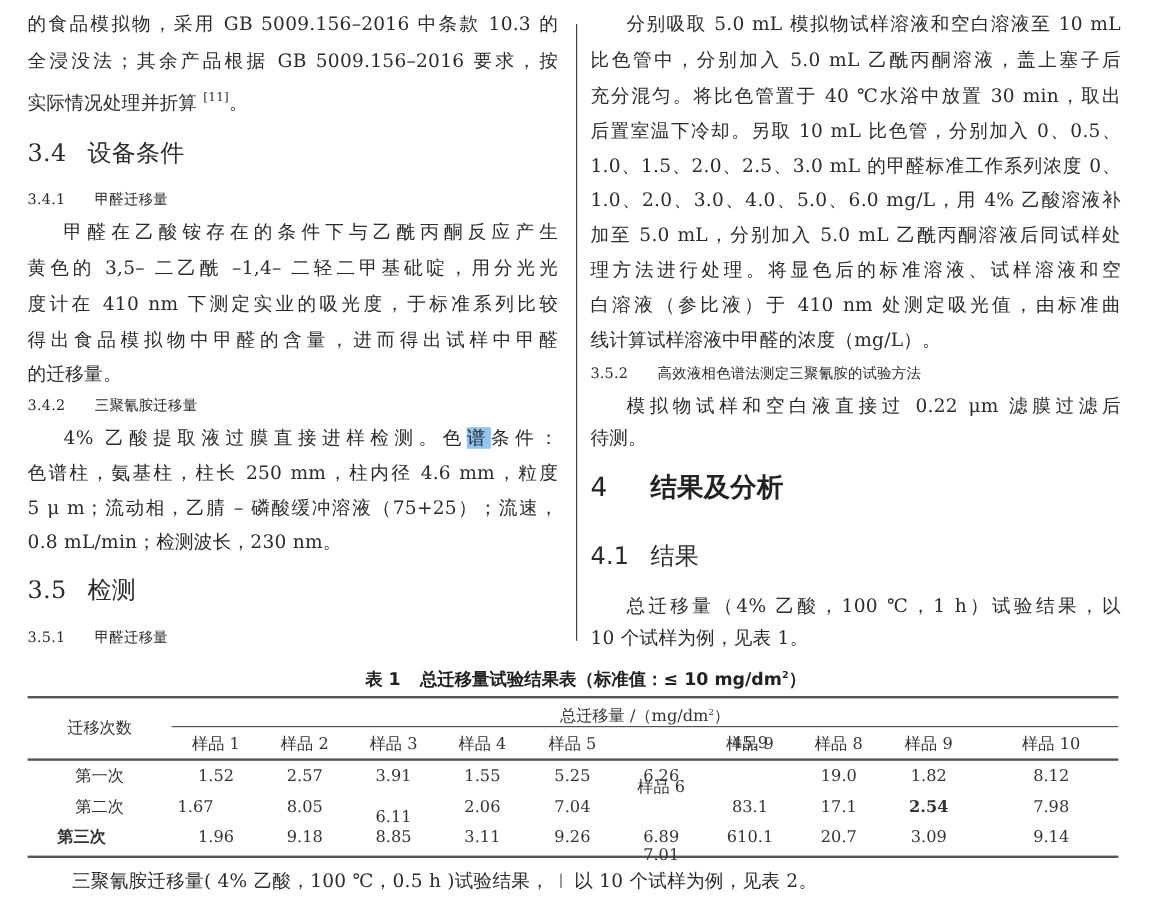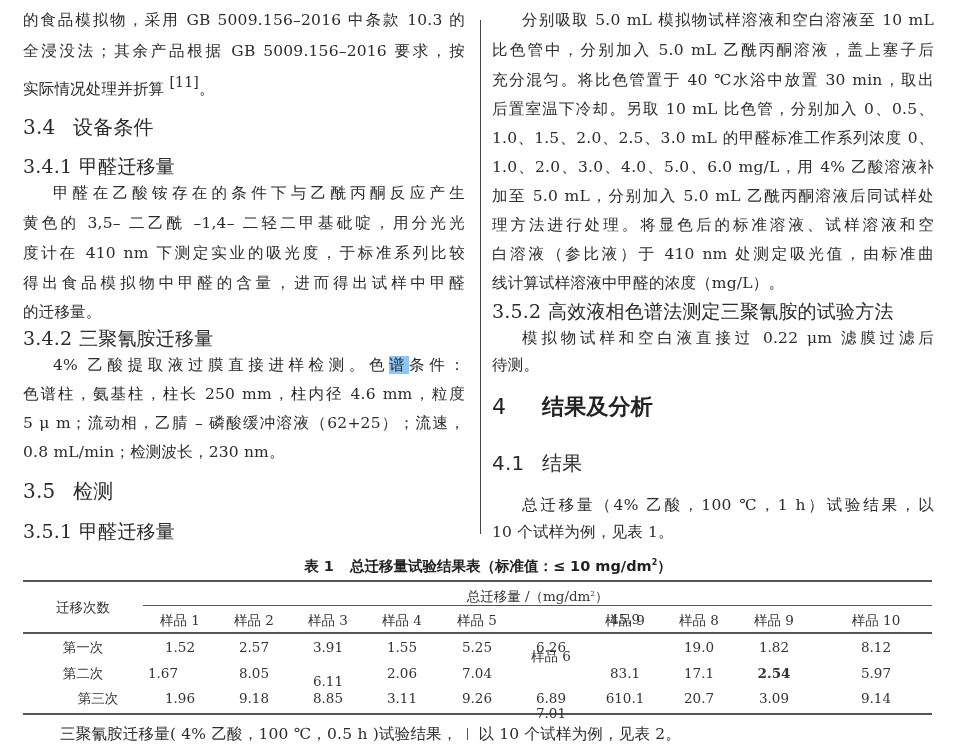--- a/index.html
+++ b/index.html
@@ -16,27 +16,27 @@
     background: #444;
   }
   .line {
     position: absolute; left: 0; white-space: nowrap;
     font-size: 15.5px; line-height: 20px; letter-spacing: 0.2px;
   }
   .justify { text-align-last: justify; text-align: justify; width: 442px; }
   .indent { padding-left: 30px; box-sizing: border-box; }
   .h2 { font-size: 20px; line-height: 26px; font-family: "DejaVu Serif", serif; }
   .h2 .num { display: inline-block; width: 50px; }
-  .h3 { font-size: 19px; line-height: 20px; }
+  .h3 { font-size: 12px; line-height: 20px; }
   .h3 .num { display: inline-block; width: 56px; }
   .h1 { font-size: 22px; line-height: 28px; font-family: "DejaVu Sans", sans-serif; font-weight: bold; color: #222; }
   .h1 .num { display: inline-block; width: 50px; font-weight: normal; }
   .h2r { font-size: 20px; line-height: 26px; font-family: "DejaVu Sans", sans-serif; }
   .h2r .num { display: inline-block; width: 50px; }
-  sup { font-size: 14px; vertical-align: 7px; }
+  sup { font-size: 10px; vertical-align: 7px; }
   .hl { background: #8ec5f5; }
 
   
   .tbl-caption {
     position: absolute; top: 557px; left: 0; width: 976px; text-align: center;
     font-family: "DejaVu Sans", sans-serif; font-size: 14.5px; font-weight: bold; color: #222;
   }
   .tbl-caption .sp { display: inline-block; width: 16px; }
   .tbl-caption sup { font-size: 8px; vertical-align: 6px; }
   .rule { position: absolute; background: #555; height: 1.5px; }
@@ -66,21 +66,21 @@
   <div class="line justify indent" style="top:183px">甲醛在乙酸铵存在的条件下与乙酰丙酮反应产生</div>
   <div class="line justify" style="top:213px">黄色的 3,5– 二乙酰 –1,4– 二轻二甲基砒啶，用分光光</div>
   <div class="line justify" style="top:243px">度计在 410 nm 下测定实业的吸光度，于标准系列比较</div>
   <div class="line justify" style="top:273px">得出食品模拟物中甲醛的含量，进而得出试样中甲醛</div>
   <div class="line" style="top:302px">的迁移量。</div>
 
   <div class="line h3" style="top:328px"><span class="num">3.4.2</span><span>三聚氰胺迁移量</span></div>
 
   <div class="line justify indent" style="top:355px"><span>4% 乙酸提取液过膜直接进样检测。色</span><span class="hl">谱</span><span>条件：</span></div>
   <div class="line justify" style="top:384px">色谱柱，氨基柱，柱长 250 mm，柱内径 4.6 mm，粒度</div>
-  <div class="line justify" style="top:413px">5 μ m；流动相，乙腈 – 磷酸缓冲溶液（62+25）；流速，</div>
+  <div class="line justify" style="top:413px">5 μ m；流动相，乙腈 – 磷酸缓冲溶液（75+25）；流速，</div>
   <div class="line" style="top:442px">0.8 mL/min；检测波长，230 nm。</div>
 
   <div class="line h2" style="top:478px"><span class="num">3.5</span><span>检测</span></div>
 
   <div class="line h3" style="top:521px"><span class="num">3.5.1</span><span>甲醛迁移量</span></div>
 </div>
 
 <div class="divider"></div>
 
 <div class="col col-right">
@@ -145,23 +145,23 @@
   <div class="cell" style="top:664px; left:23px; width:120px;">第二次</div>
   <div class="cell" style="top:664px; left:126px; width:74px;">1.67</div>
   <div class="cell" style="top:664px; left:217px; width:74px;">8.05</div>
   <div class="cell" style="top:652px; left:291px; width:74px;margin-top:20px;">6.11</div>
   <div class="cell" style="top:664px; left:365px; width:74px;">2.06</div>
   <div class="cell" style="top:664px; left:440px; width:74px;">7.04</div>
   <div class="cell" style="top:664px; left:514px; width:74px;margin-top:40px;">7.01</div>
   <div class="cell" style="top:664px; left:588px; width:74px;">83.1</div>
   <div class="cell" style="top:664px; left:662px; width:74px;">17.1</div>
   <div class="cell" style="top:664px; left:737px; width:74px;font-weight:bold;">2.54</div>
-  <div class="cell" style="top:664px; left:820px; width:112px;">5.97</div>
+  <div class="cell" style="top:664px; left:820px; width:112px;">7.98</div>
 
-  <div class="cell" style="top:689px; left:38px; width:120px;">第三次</div>
+  <div class="cell" style="top:689px; left:8px; width:120px;font-weight:bold;">第三次</div>
   <div class="cell" style="top:689px; left:143px; width:74px;">1.96</div>
   <div class="cell" style="top:689px; left:217px; width:74px;">9.18</div>
   <div class="cell" style="top:689px; left:291px; width:74px;">8.85</div>
   <div class="cell" style="top:689px; left:365px; width:74px;">3.11</div>
   <div class="cell" style="top:689px; left:440px; width:74px;">9.26</div>
   <div class="cell" style="top:689px; left:514px; width:74px;">6.89</div>
   <div class="cell" style="top:689px; left:588px; width:74px;">610.1</div>
   <div class="cell" style="top:689px; left:662px; width:74px;">20.7</div>
   <div class="cell" style="top:689px; left:737px; width:74px;">3.09</div>
   <div class="cell" style="top:689px; left:820px; width:112px;">9.14</div>

